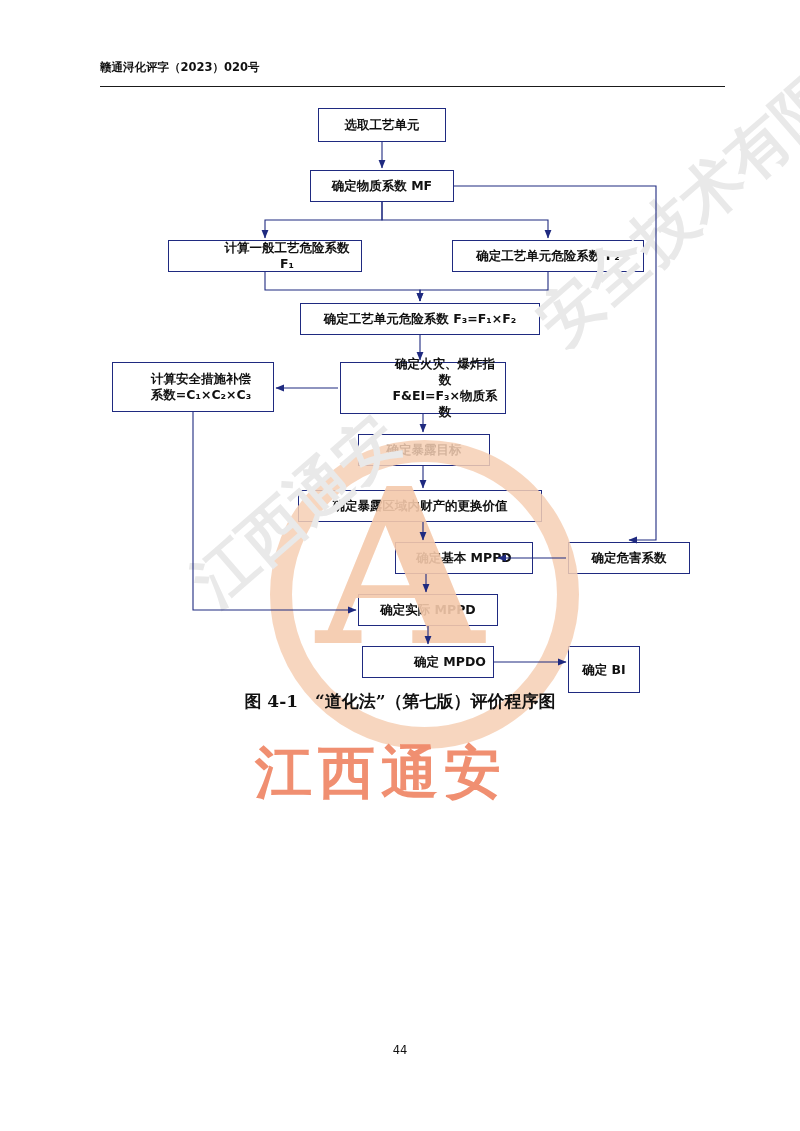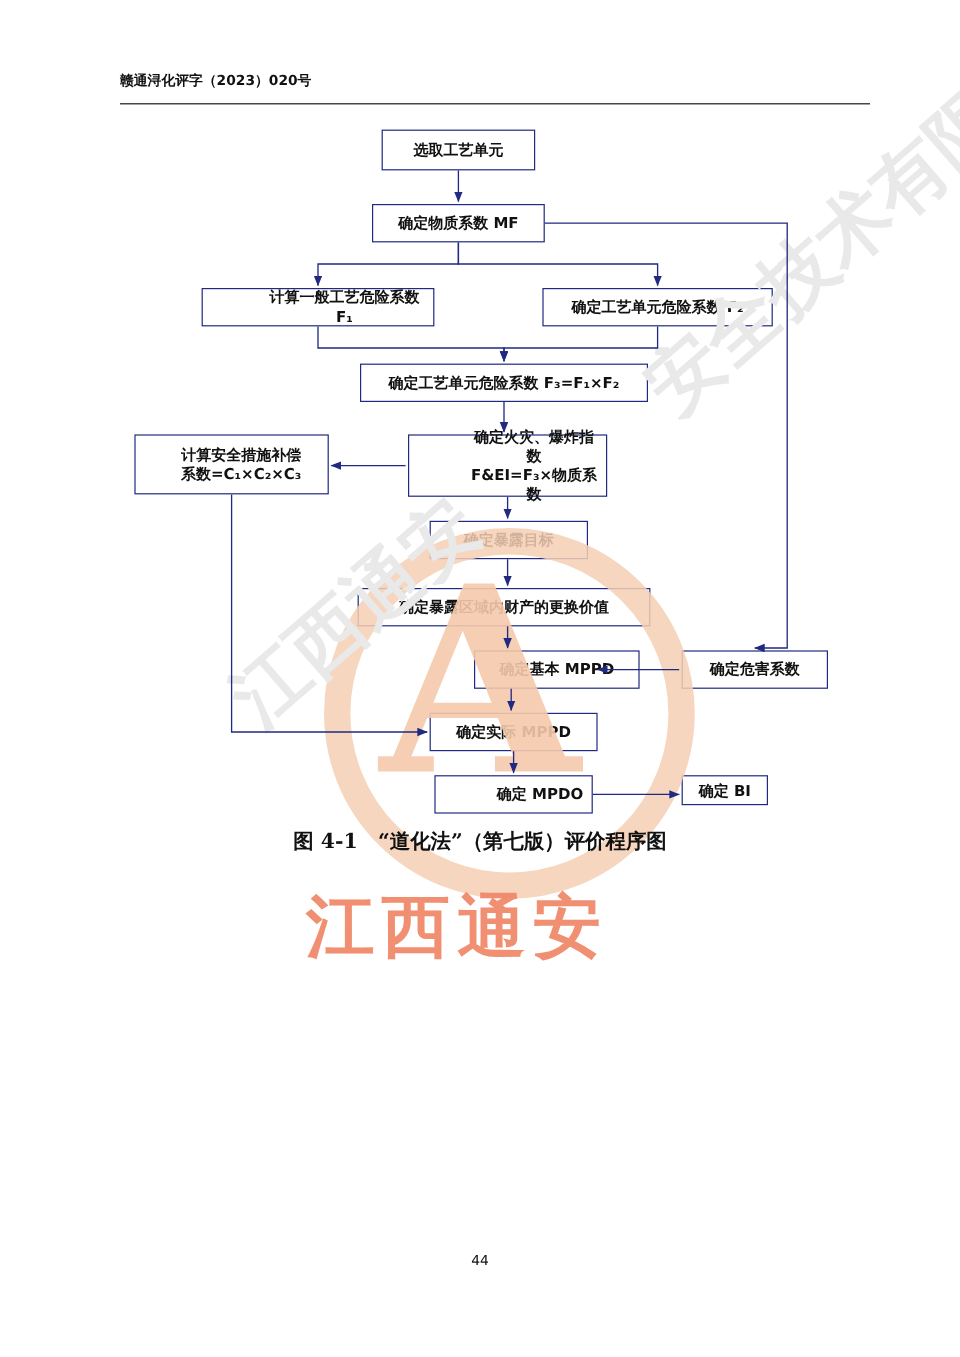--- a/index.html
+++ b/index.html
@@ -209,20 +209,20 @@
     <div class="node" style="left:112px;top:362px;width:162px;height:50px;padding-left:20px;">计算安全措施补偿
 系数=C₁×C₂×C₃</div>
     <div class="node thick" style="left:340px;top:362px;width:166px;height:52px;padding-left:48px;">确定火灾、爆炸指数
 F&amp;EI=F₃×物质系数</div>
     <div class="node" style="left:358px;top:434px;width:132px;height:32px;">确定暴露目标</div>
     <div class="node" style="left:298px;top:490px;width:244px;height:32px;">确定暴露区域内财产的更换价值</div>
     <div class="node" style="left:358px;top:542px;width:138px;height:32px;margin-left:37px;">确定基本 MPPD</div>
     <div class="node" style="left:568px;top:542px;width:122px;height:32px;">确定危害系数</div>
     <div class="node" style="left:358px;top:594px;width:140px;height:32px;">确定实际 MPPD</div>
     <div class="node" style="left:362px;top:646px;width:132px;height:32px;padding-left:48px;">确定 MPDO</div>
-    <div class="node" style="left:568px;top:646px;width:72px;height:25px;">确定 BI</div>
+    <div class="node" style="left:568px;top:646px;width:72px;height:47px;">确定 BI</div>
   </div>
 
   <div class="caption">图 4-1　“道化法”（第七版）评价程序图</div>
 
   <div class="page-num">44</div>
 
 </div>
 
 </body></html>

